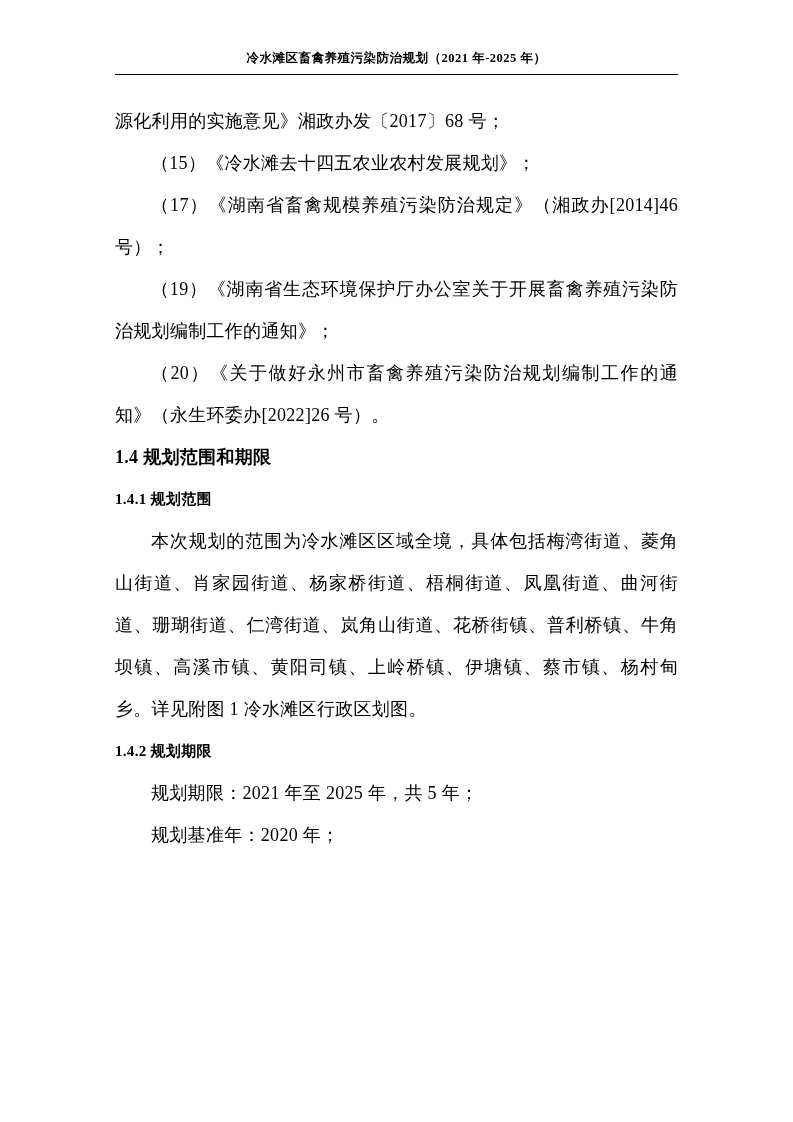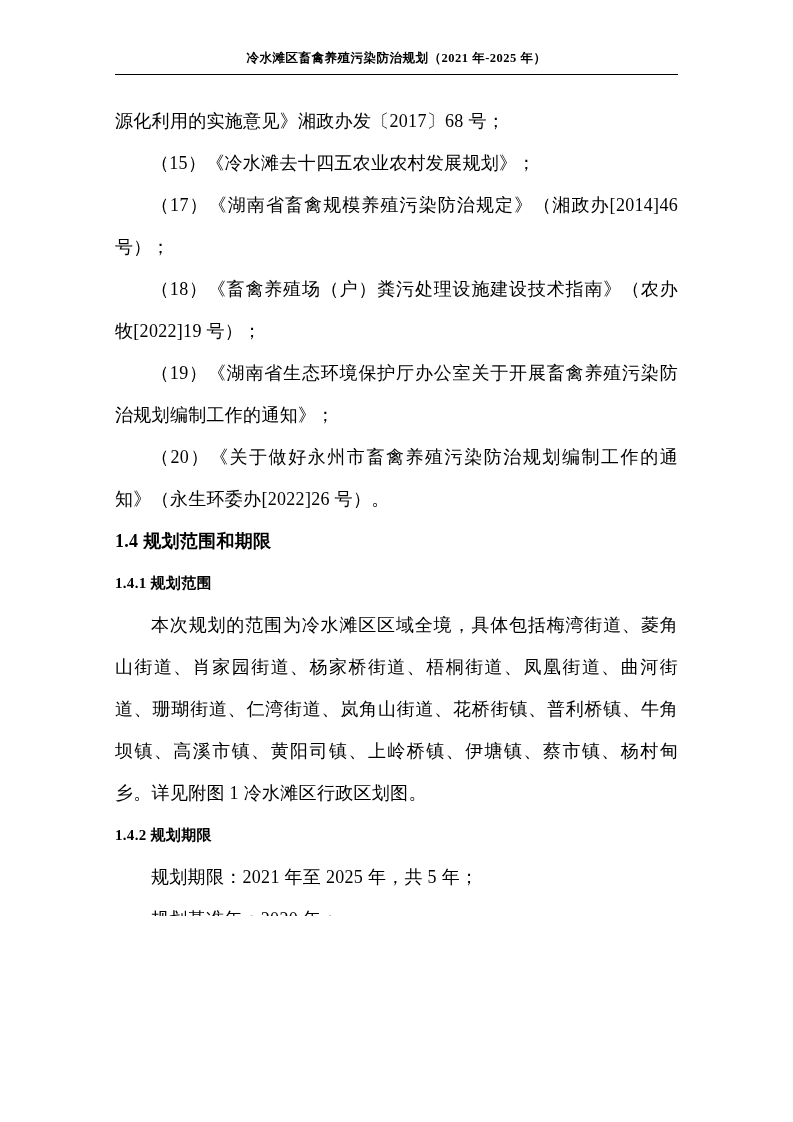--- a/index.html
+++ b/index.html
@@ -78,21 +78,20 @@
 
   <main class="doc-main">
 
     <p class="body-text no-indent">源化利用的实施意见》湘政办发〔2017〕68 号；</p>
 
     <p class="body-text">（15）《冷水滩去十四五农业农村发展规划》；</p>
 
 
     <p class="body-text">（17）《湖南省畜禽规模养殖污染防治规定》（湘政办[2014]46 号）；</p>
 
-    <p class="body-text">（18）《畜禽养殖场（户）粪污处理设施建设技术指南》（农办牧[2022]19 号）；</p>
 
     <p class="body-text">（19）《湖南省生态环境保护厅办公室关于开展畜禽养殖污染防治规划编制工作的通知》；</p>
 
     <p class="body-text">（20）《关于做好永州市畜禽养殖污染防治规划编制工作的通知》（永生环委办[2022]26 号）。</p>
 
     <h2 class="heading-2">1.4 规划范围和期限</h2>
 
     <h3 class="heading-3">1.4.1 规划范围</h3>
 
     <p class="body-text">本次规划的范围为冷水滩区区域全境，具体包括梅湾街道、菱角山街道、肖家园街道、杨家桥街道、梧桐街道、凤凰街道、曲河街道、珊瑚街道、仁湾街道、岚角山街道、花桥街镇、普利桥镇、牛角坝镇、高溪市镇、黄阳司镇、上岭桥镇、伊塘镇、蔡市镇、杨村甸乡。详见附图 1 冷水滩区行政区划图。</p>

